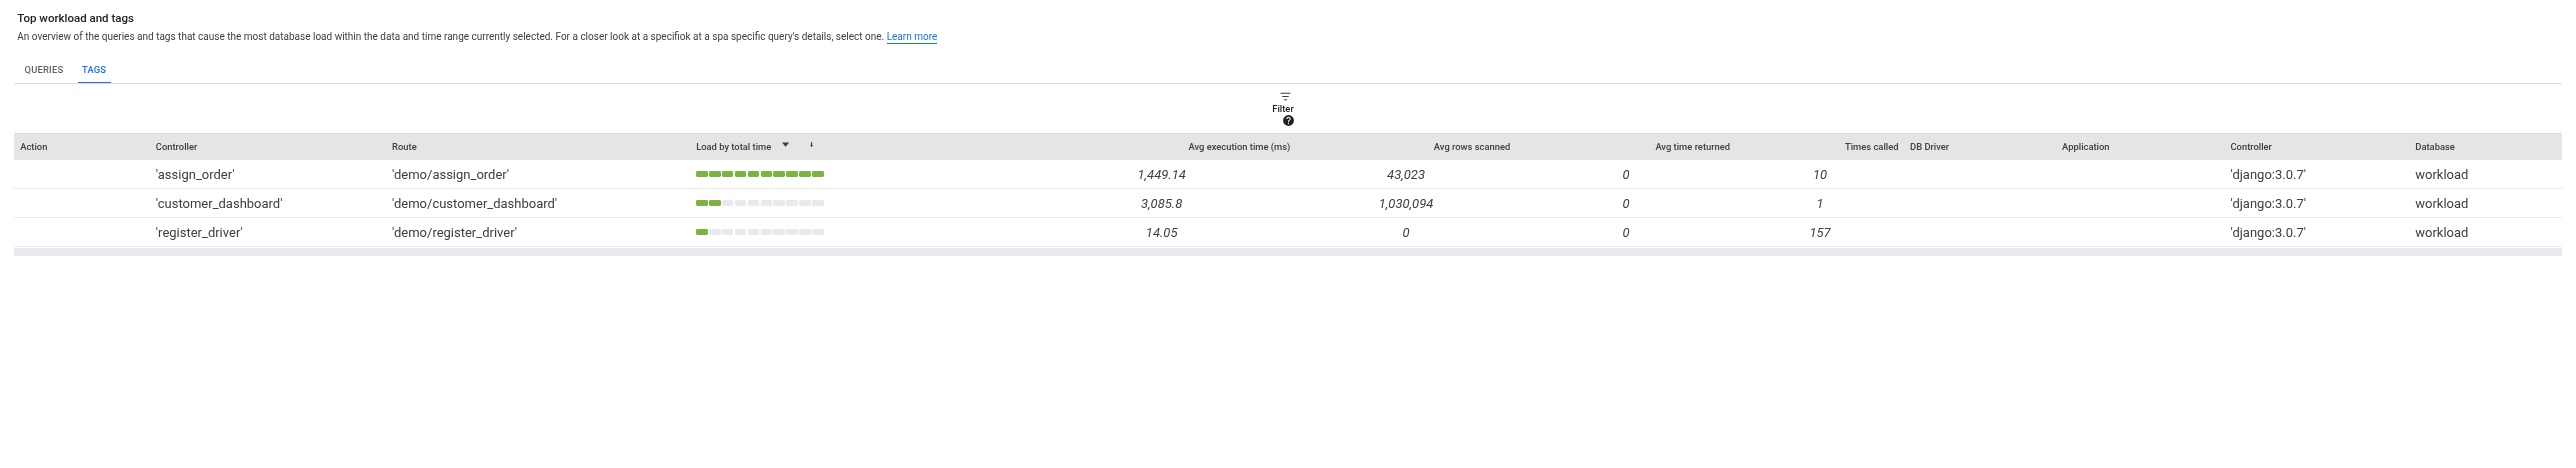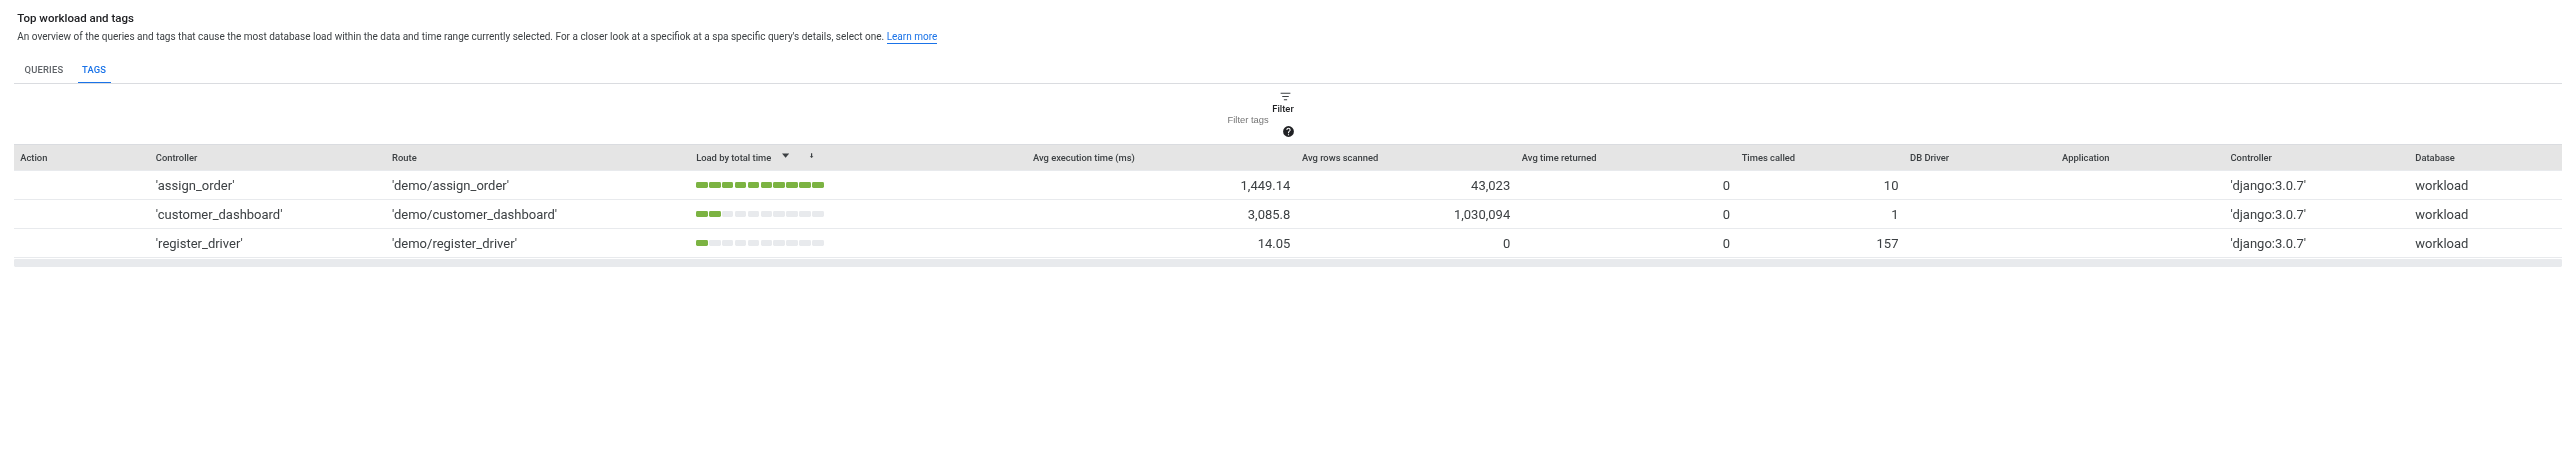--- a/index.html
+++ b/index.html
@@ -10,23 +10,23 @@
 .tabs { display: flex; gap: 10px; border-bottom: 0.7px solid #dadce0; padding: 0 5.8px; }
 .tab { padding: 7.2px 4.3px; font-size: 9.4px; font-weight: 500; color: #5f6368; letter-spacing: 0.2px; cursor: pointer; border-bottom: 1.4px solid transparent; }
 .tab.active { color: #1a73e8; border-bottom-color: #1a73e8; }
 .filter-row { display: flex; align-items: center; padding: 5.8px 4.3px; border-bottom: 0.7px solid #dadce0; flex-direction: column; }
 .filter-icon { width: 13px; height: 13px; margin-right: 4.3px; fill: #3c4043; }
 .filter-label { font-weight: 500; margin-right: 10px; }
 .filter-input { border: none; outline: none; flex: 1; font-size: 9.4px; color: #5f6368; background: transparent; }
 .help-icon { width: 13px; height: 13px; fill: #202124; cursor: pointer; }
 table { width: 100%; border-collapse: collapse; table-layout: fixed; }
 th { text-align: left; font-weight: 500; font-size: 9.4px; color: #3c4043; padding: 7.2px 5.8px; background: #e5e5e5; border-bottom: 0.7px solid #e8eaed; white-space: nowrap; }
-th.num { text-align: left; }
+th.num { text-align: right; }
 td { padding: 6.5px 5.8px; border-bottom: 0.7px solid #e8eaed; font-size: 13px; color: #3c4043; white-space: nowrap; overflow: hidden; text-overflow: ellipsis; }
-td.num { text-align: right; }
+td.num { text-align: center; font-style: italic; }
 .sort-hdr { display: flex; gap: 11px; }
 .sort-hdr svg { width: 7.2px; height: 7.2px; fill: #3c4043; }
 .arrow-sort { width: 11.5px; height: 11.5px; fill: #3c4043; margin-left: 7.2px; }
 .load-bar { display: flex; gap: 1.4px; }
 .seg { height: 6.5px; width: 11.5px; border-radius: 1.4px; background: #e8eaed; }
 .seg.fill { background: #7cb342; }
 .scrollbar-stub { height: 7.2px; background: #e8eaed; margin-top: 1.4px; border-radius: 1.4px; }
 </style>
 </head>
 <body>
@@ -39,21 +39,20 @@
 <div class="tabs">
   <div class="tab">QUERIES</div>
   <div class="tab active">TAGS</div>
 </div>
 
 <div class="filter-row">
   <svg class="filter-icon" viewBox="0 0 24 24">
       <path d="M3 5h18v2H3V5zm3 6h12v2H6v-2zm3 6h6v2H9v-2z"></path>
     </svg>
   <span class="filter-label">Filter</span>
-  <input class="filter-input" placeholder="Filter tags" style="">
   <svg class="help-icon" viewBox="0 0 24 24">
       <path d="M12 2a10 10 0 100 20 10 10 0 000-20zm1 17h-2v-2h2v2zm2.07-7.75l-.9.92C13.45 12.9 13 13.5 13 15h-2v-.5c0-1.1.45-2.1 1.17-2.83l1.24-1.26A1.98 1.98 0 0012 7a2 2 0 00-2 2H8a4 4 0 018 0c0 .88-.36 1.68-.93 2.25z"></path>
     </svg>
 </div>
 
 <table>
   <colgroup>
     <col style="width:58px">
       <col style="width:101px">
       <col style="width:130px">

